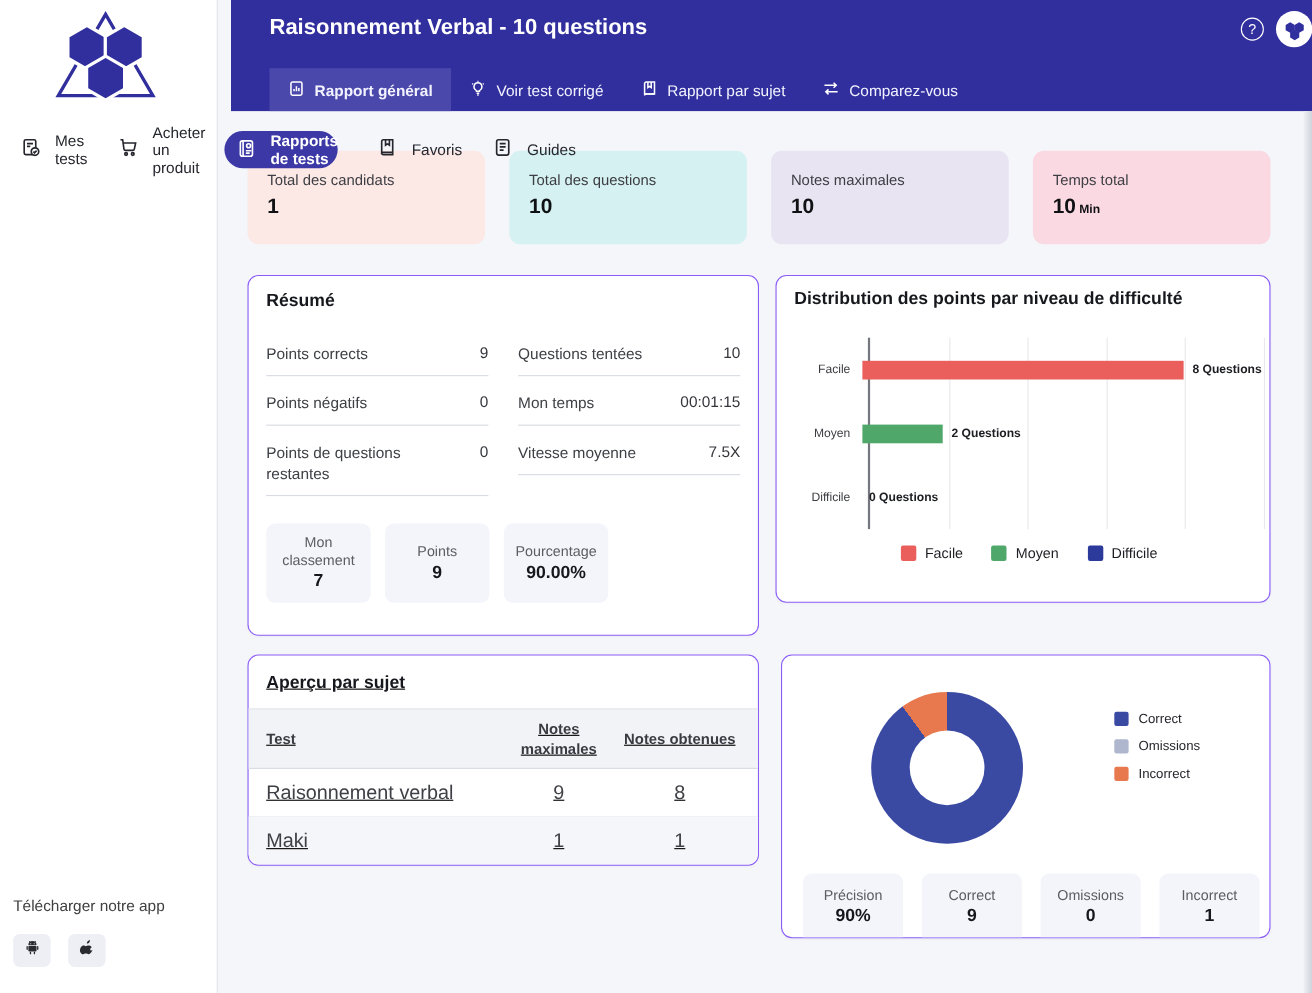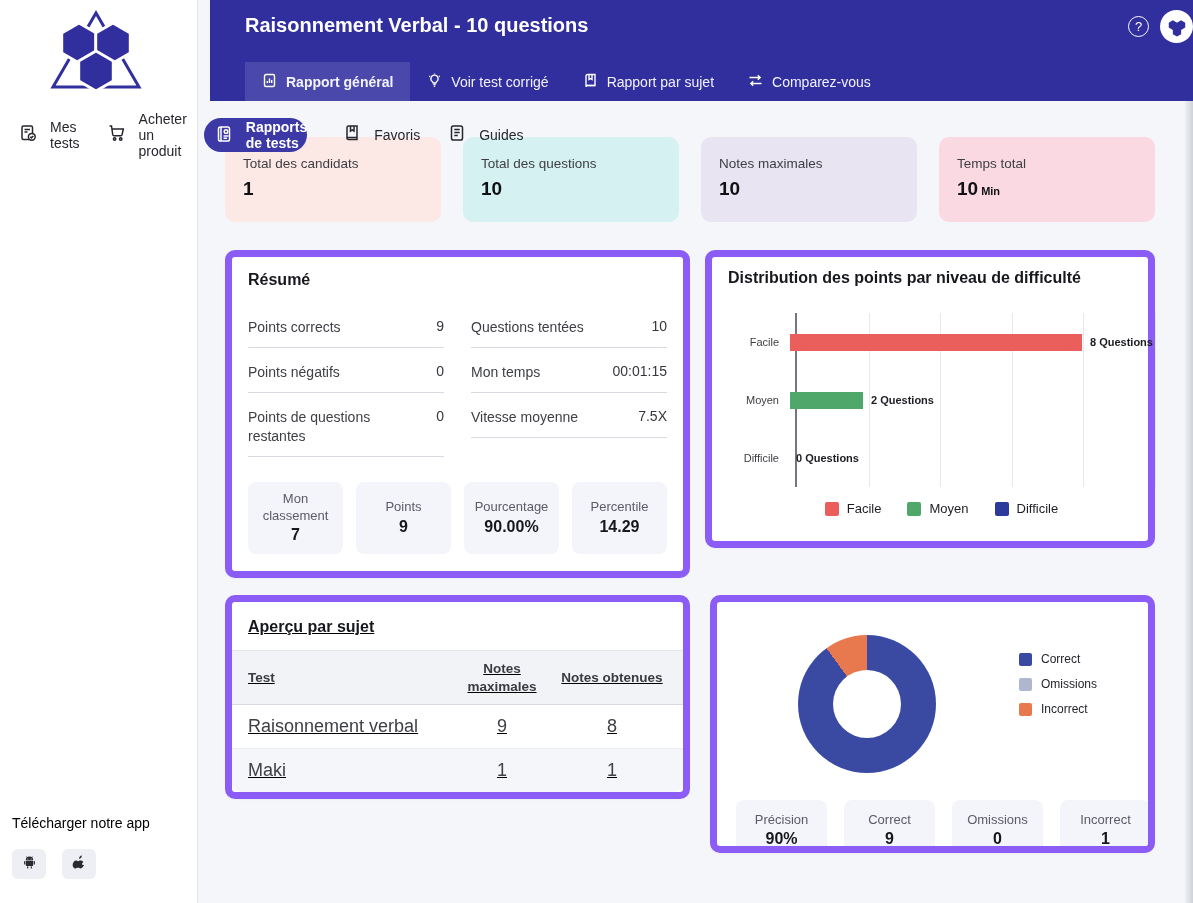--- a/index.html
+++ b/index.html
@@ -11,21 +11,21 @@
   .sidebar { position:absolute; left:0; top:0; width:198px; height:903px; background:#ffffff;
              border-right:1px solid #e2e4ea; z-index:5; }
   .logo-wrap { padding:6px 0 0 46px; }
   .nav { margin-top:18px; display:flex; flex-direction:row; gap:9px; }
   .nav-item { display:flex; align-items:center; gap:13px; height:33px; padding-left:19px;
               font-size:14px; color:#26272e; cursor:pointer; }
   .nav-item svg { flex:0 0 auto; }
   .nav-item.active { background:#3c38a6; color:#ffffff; font-weight:bold; border-radius:18px;
                      margin:0 8px 0 8px; padding-left:11px; height:34px; }
   .sidebar-bottom { position:absolute; left:12px; bottom:24px; }
-  .dl-label { font-size:14px; color:#000000; margin-bottom:18px; }
+  .dl-label { font-size:14px; color:#404040; margin-bottom:18px; }
   .store-btns { display:flex; gap:16px; }
   .store-btn { width:34px; height:30px; background:#edeff4; border-radius:6px;
                display:flex; align-items:center; justify-content:center; cursor:pointer; }
 
   
   .header { position:absolute; left:210px; top:0; width:995px; height:101px; background:#312e9d; z-index:4; }
   .page-title { position:absolute; left:35px; top:14px; color:#ffffff; font-size:20px; font-weight:bold; }
   .tabs { position:absolute; left:35px; bottom:0; display:flex; }
   .tab { display:flex; align-items:center; gap:9px; height:39px; padding:0 17px;
          color:#f2f3ff; font-size:14px; cursor:pointer; }
@@ -38,21 +38,21 @@
 
   
   .main { position:absolute; left:198px; top:101px; width:995px; height:802px; overflow:hidden;
           padding-left:27px; }
   .stat-row { display:flex; gap:22px; margin-top:36px; }
   .stat-card { width:216px; height:85px; border-radius:10px; padding:19px 0 0 18px; }
   .stat-label { font-size:13.5px; color:#3d3e44; }
   .stat-value { font-size:19px; font-weight:bold; color:#101114; margin-top:7px; }
   .stat-unit { font-size:11px; font-weight:bold; margin-left:3px; }
 
-  .panel { background:#ffffff; border:7px solid #8b5cf6; border-radius:10px;
+  .panel { background:#ffffff; border:1px solid #8b5cf6; border-radius:10px;
            box-shadow:0 1px 2px rgba(40,45,80,0.04); }
   .row2 { display:flex; margin-top:28px; align-items:flex-start; }
   .row3 { display:flex; margin-top:17px; align-items:flex-start;text-decoration:underline; }
 
   
   .resume { width:465px; height:328px; padding:14px 16px 0 16px; }
   .panel-title { font-size:16px; font-weight:bold; color:#17181d; }
   .resume-grid { display:flex; gap:27px; margin-top:29px; }
   .resume-col { flex:1; }
   .stat-line { display:flex; justify-content:space-between; align-items:flex-start;
@@ -321,24 +321,20 @@
             <div class="mini-value">7</div>
           </div>
           <div class="mini-card">
             <div class="mini-label">Points</div>
             <div class="mini-value">9</div>
           </div>
           <div class="mini-card">
             <div class="mini-label">Pourcentage</div>
             <div class="mini-value">90.00%</div>
           </div>
-          <div class="mini-card">
-            <div class="mini-label">Percentile</div>
-            <div class="mini-value">14.29</div>
-          </div>
         </div>
       </section>
 
       <section class="panel dist">
         <div class="panel-title">Distribution des points par niveau de difficulté</div>
         <div class="chart">
           <div class="gridlayer">
             <div class="gridline" style="left:20%"></div>
             <div class="gridline" style="left:40%"></div>
             <div class="gridline" style="left:60%"></div>

